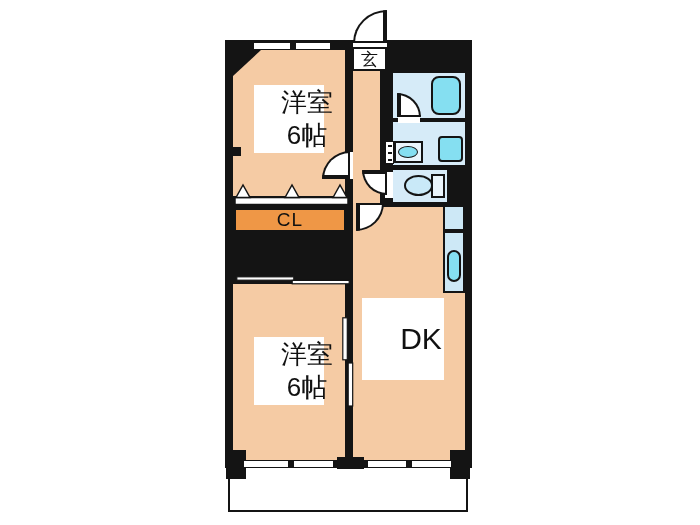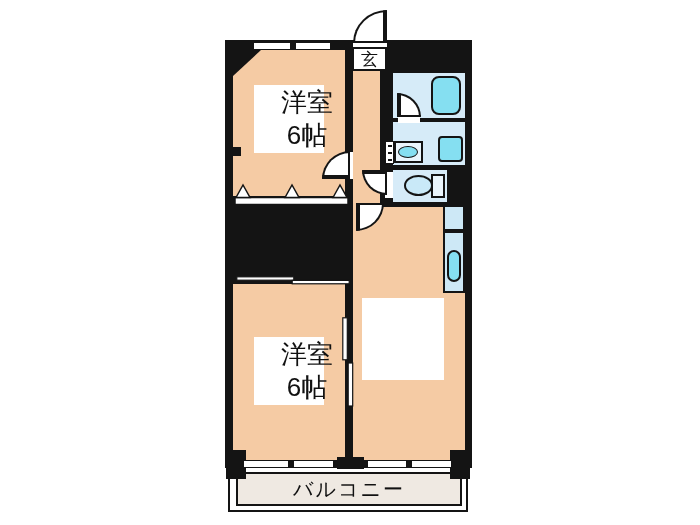--- a/index.html
+++ b/index.html
@@ -34,37 +34,37 @@
   .balcony-inner{background:var(--balcony);border:2px solid var(--wall);display:flex;align-items:center;justify-content:center;font-size:20px;letter-spacing:2px;}
 </style>
 </head>
 <body>
 
 <div class="stage">
 
   <div class="abs wall" style="left:225px;top:40px;width:247px;height:428px;"></div>
 
   <div class="abs balcony-outer" style="left:228px;top:466px;width:240px;height:46px;"></div>
-  <div class="abs balcony-inner" style="left:236px;top:472px;width:226px;height:34px;">
-    <span>バルコニー</span>
-  </div>
 
   <div class="abs roomfill" style="left:233px;top:50px;width:112px;height:146px;clip-path:polygon(0 26px,28px 0,100% 0,100% 100%,0 100%);"></div>
   <div class="abs roomfill" style="left:353px;top:44px;width:27px;height:163px;"></div>
   <div class="abs roomfill" style="left:353px;top:207px;width:112px;height:253px;"></div>
   <div class="abs roomfill" style="left:233px;top:284px;width:112px;height:176px;"></div>
   <div class="abs wetfill" style="left:393px;top:73px;width:72px;height:45px;"></div>
   <div class="abs wetfill" style="left:393px;top:122px;width:72px;height:43px;"></div>
   <div class="abs wetfill" style="left:393px;top:170px;width:54px;height:32px;"></div>
 
   <div class="abs wall" style="left:233px;top:147px;width:8px;height:9px;"></div>
   <div class="abs wall" style="left:337px;top:457px;width:27px;height:12px;"></div>
   <div class="abs wall" style="left:226px;top:450px;width:20px;height:29px;"></div>
   <div class="abs wall" style="left:450px;top:450px;width:20px;height:29px;"></div>
 
+  <div class="abs storagebox" style="left:233px;top:207px;width:114px;height:26px;">
+    <span>CL</span>
+  </div>
 
   <div class="abs win" style="left:253px;top:42px;width:38px;height:8px;"></div>
   <div class="abs win" style="left:295px;top:42px;width:36px;height:8px;"></div>
   <div class="abs win" style="left:243px;top:460px;width:46px;height:8px;"></div>
   <div class="abs win" style="left:293px;top:460px;width:41px;height:8px;"></div>
   <div class="abs win" style="left:367px;top:460px;width:40px;height:8px;"></div>
   <div class="abs win" style="left:411px;top:460px;width:41px;height:8px;"></div>
 
   <div class="abs whitefill" style="left:353px;top:41px;width:34px;height:8px;"></div>
   <div class="abs door tl" style="left:353px;top:10px;width:34px;height:33px;border-right-width:4px;"></div>
@@ -119,15 +119,16 @@
 
   <div class="abs rlabel" style="left:254px;top:85px;width:70px;height:68px;">
     <span>洋室</span>
     <span>6帖</span>
   </div>
   <div class="abs rlabel" style="left:254px;top:337px;width:70px;height:68px;">
     <span>洋室</span>
     <span>6帖</span>
   </div>
   <div class="abs rlabel big" style="left:362px;top:298px;width:82px;height:82px;">
+    <span>DK</span>
   </div>
 
 </div>
 
 </body></html>

